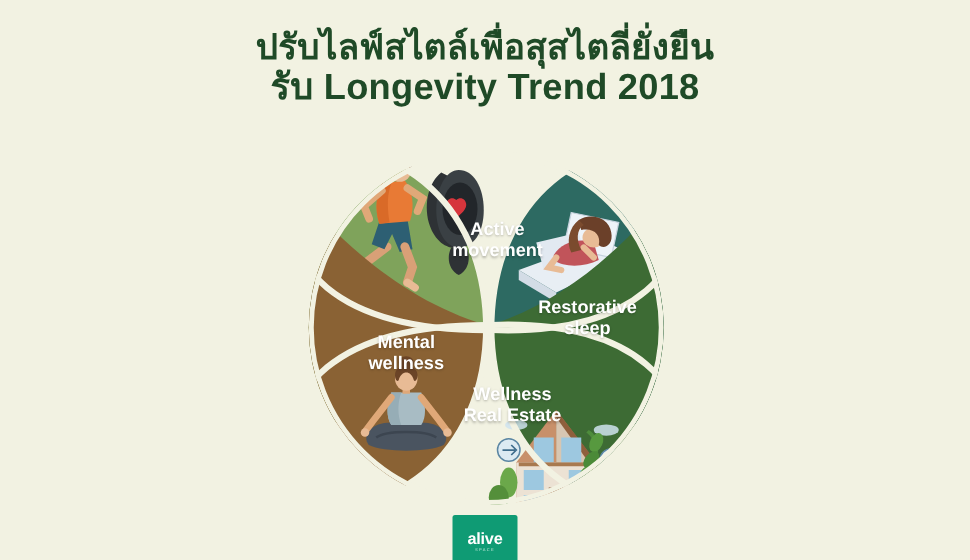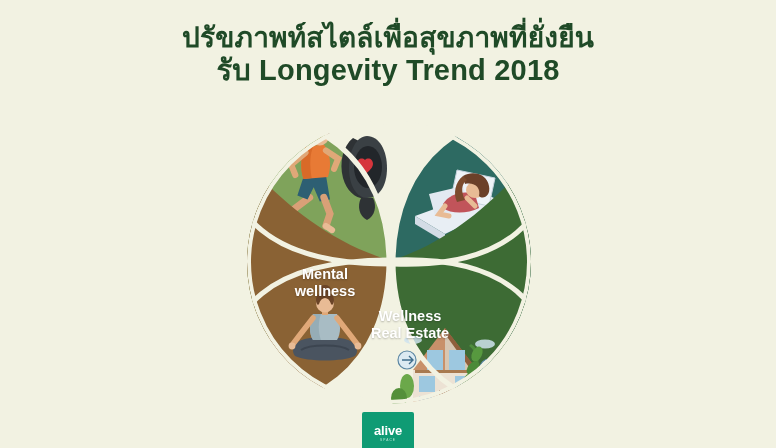--- a/index.html
+++ b/index.html
@@ -75,21 +75,21 @@
     font-size:3.2px;
     letter-spacing:1.1px;
     line-height:1;
     margin-top:2px;
   }
 </style>
 </head>
 <body>
 
 <div id="title-block">
-  <div class="tline" id="title-line-1">ปรัขภาพท์สไตล์เพื่อสุขภาพที่ยั่งยืน</div>
+  <div class="tline" id="title-line-1">ปรับไลฟ์สไตล์เพื่อสุสไตลี่ยั่งยืน</div>
   <div class="tline" id="title-line-2">รับ Longevity Trend 2018</div>
 </div>
 
 <div id="diagram">
 
   <svg viewBox="0 0 292 288" xmlns="http://www.w3.org/2000/svg">
     <defs>
 
       <clipPath id="clip-tl">
           <path d="M146,144 C146,60 88,16 24,24 C16,88 60,144 146,144 Z"></path>
@@ -272,21 +272,25 @@
         <path d="M146,146 C36,146 -30,104 -14,2"></path>
         <path d="M150,146 C256,150 322,106 306,4"></path>
         <path d="M146,142 C36,142 -30,184 -14,286"></path>
         <path d="M150,142 C256,138 322,182 306,284"></path>
       </g>
 
       <circle cx="146" cy="144" r="140" fill="none" stroke="#f2f2e2" stroke-width="4"></circle>
     </g>
   </svg>
 
-
+  <div class="petal-label" id="label-active">Active
+movement</div>
+
+  <div class="petal-label" id="label-sleep">Restorative
+sleep</div>
 
   <div class="petal-label" id="label-mental">Mental
 wellness</div>
 
   <div class="petal-label" id="label-realestate">Wellness
 Real Estate</div>
 </div>
 
 <div id="logo">
   <div id="logo-word">alive</div>

